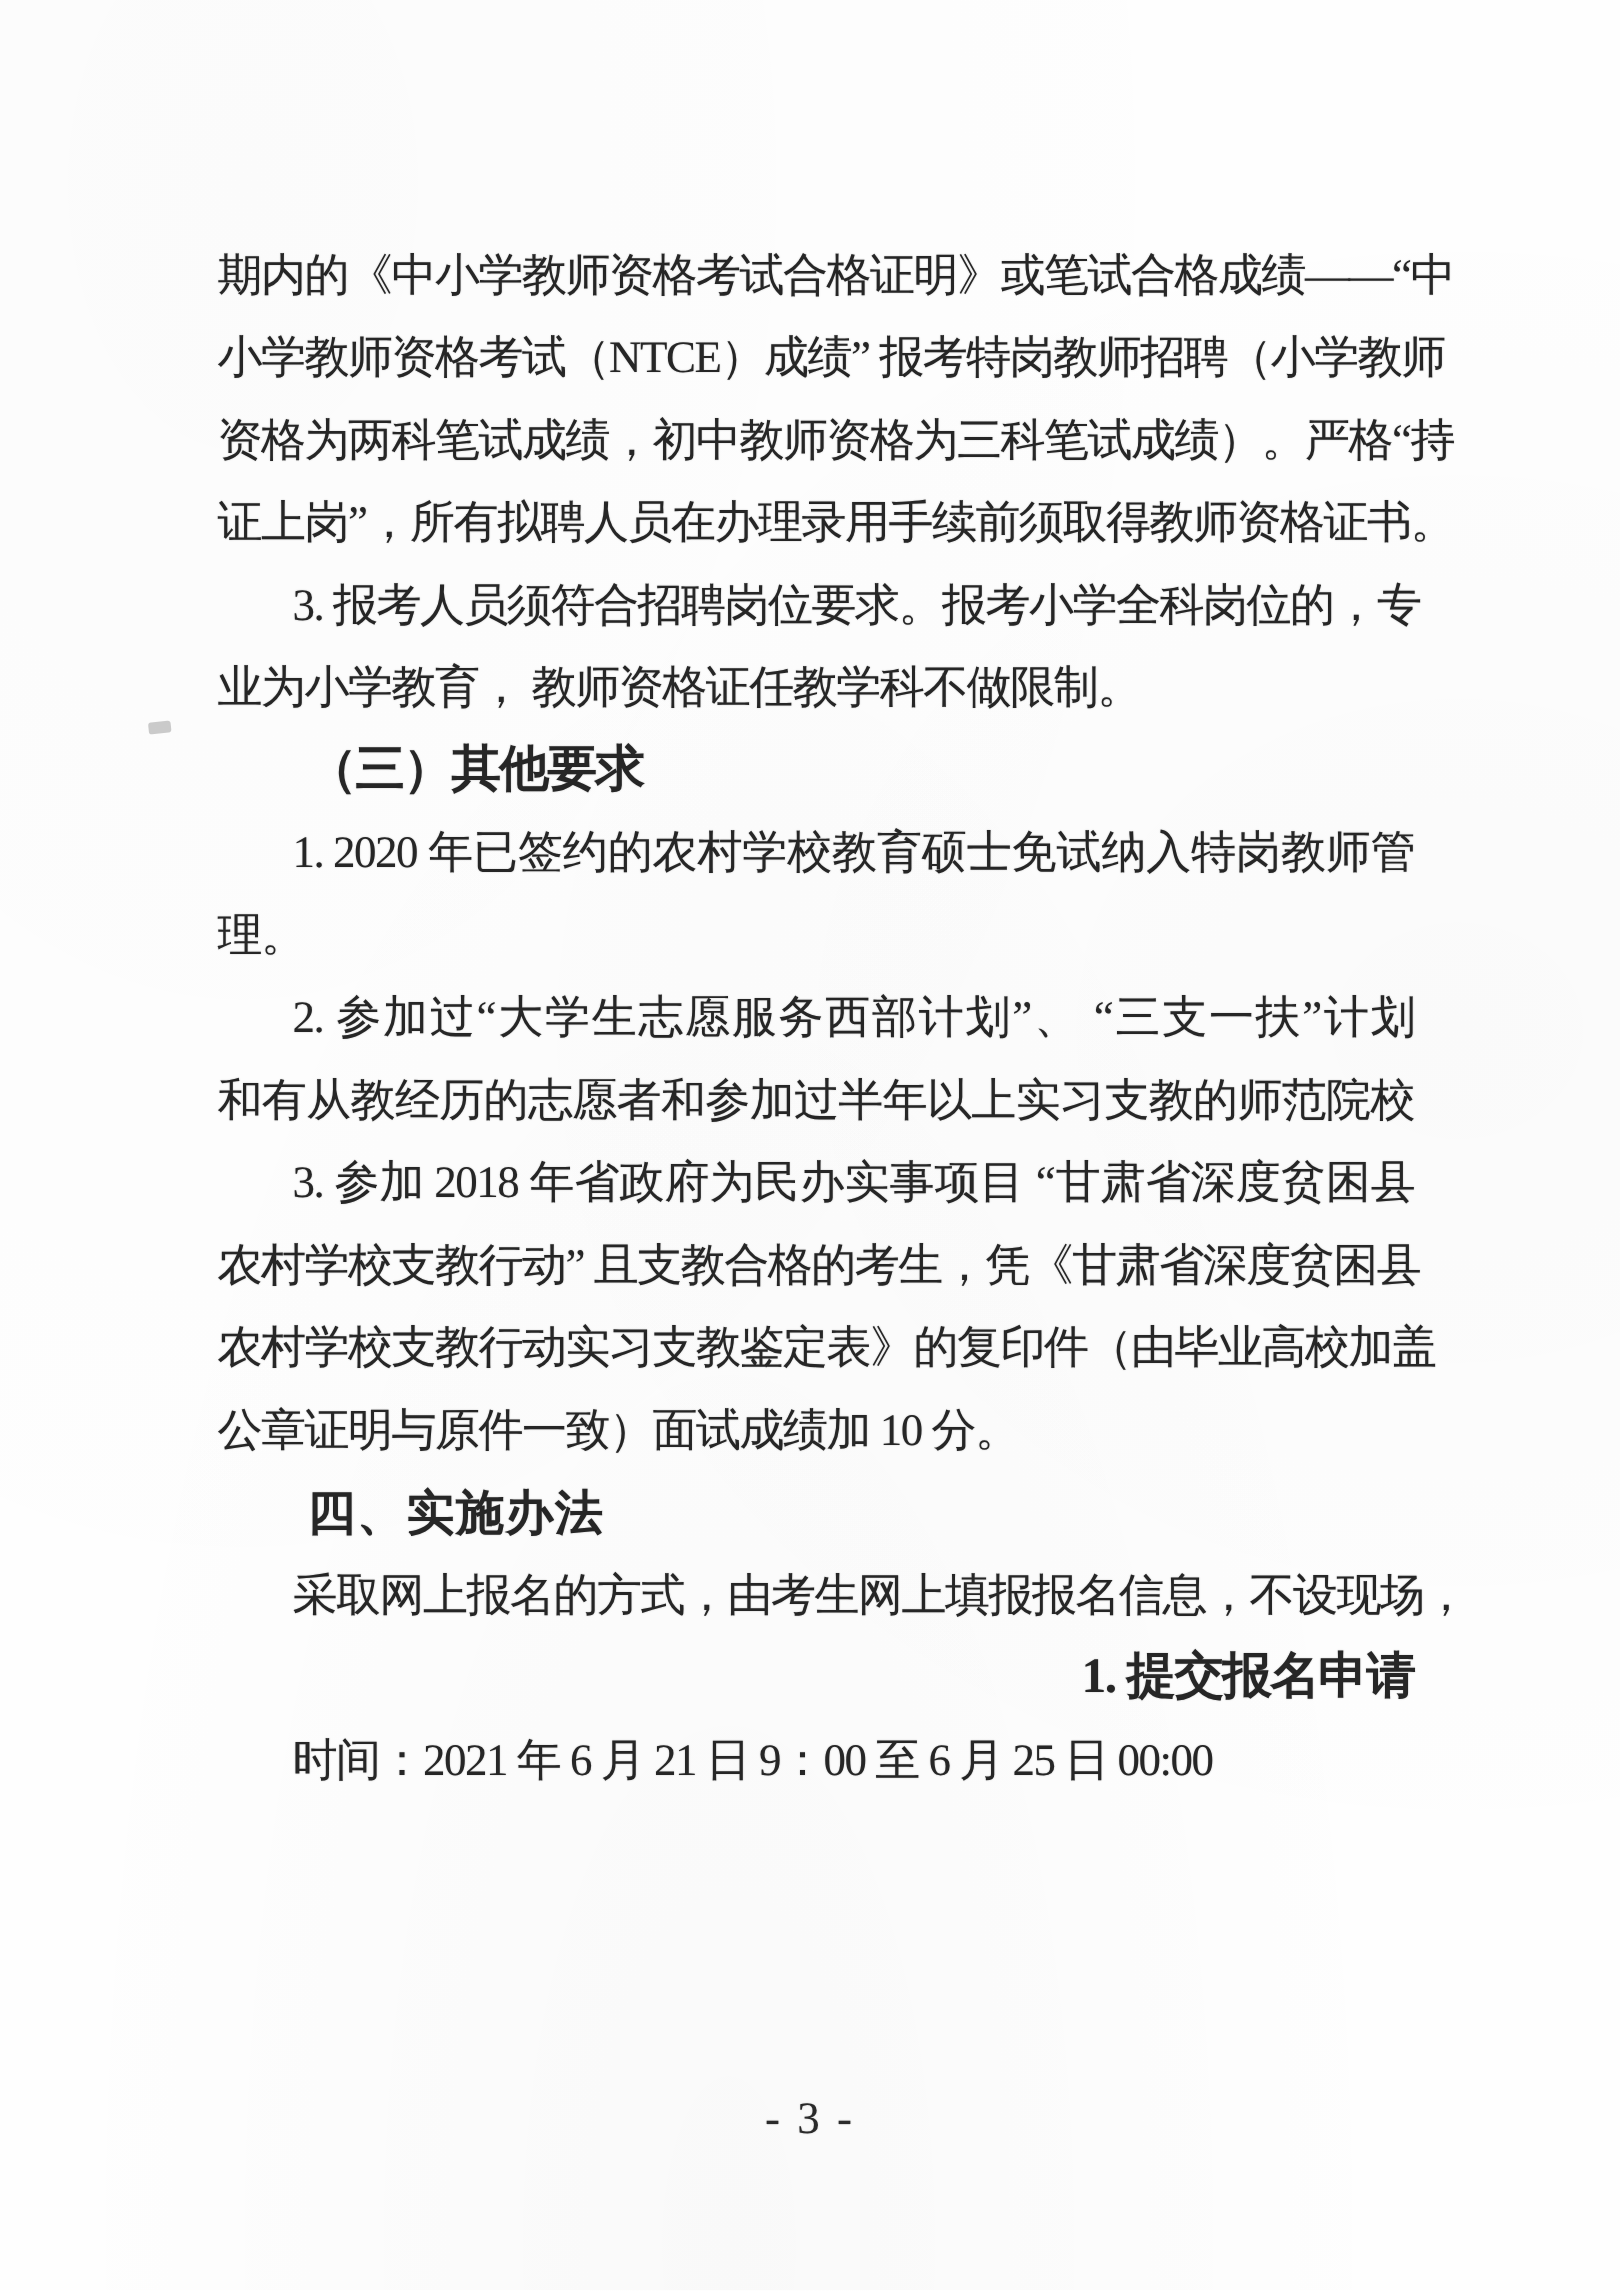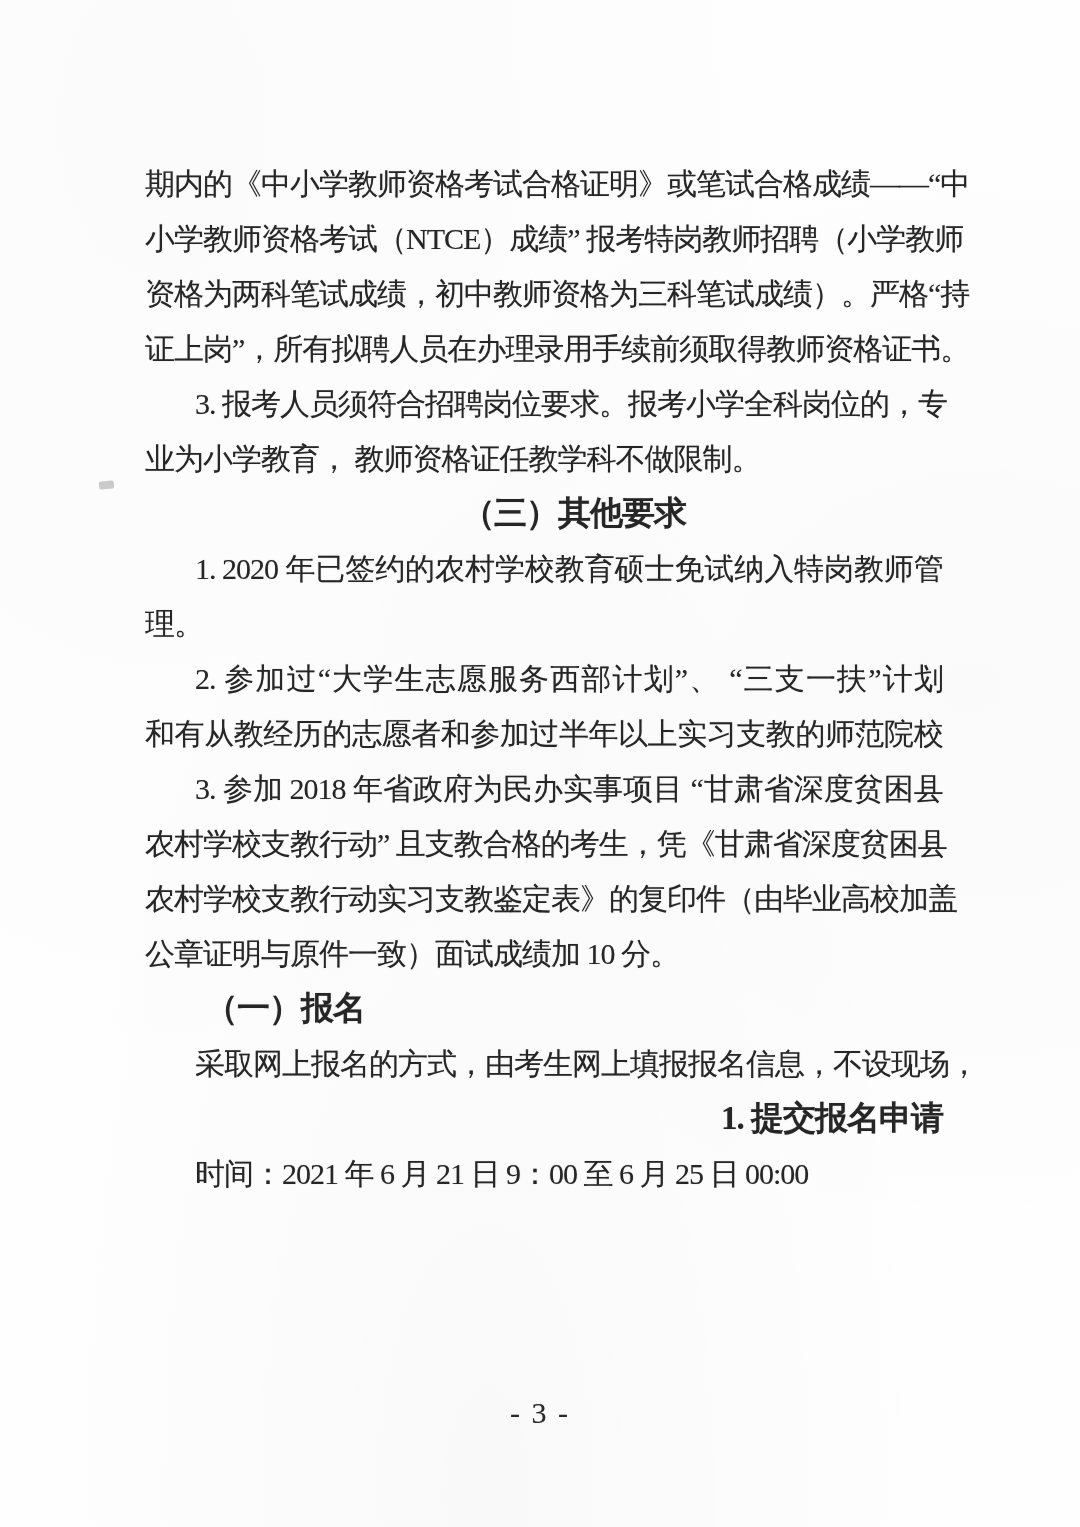--- a/index.html
+++ b/index.html
@@ -98,28 +98,28 @@
 
 <div class="page">
   <div class="scan-artifact"></div>
   <div class="doc-body">
       <div class="line s-body justify"><span>期</span><span>内</span><span>的</span><span>《</span><span>中</span><span>小</span><span>学</span><span>教</span><span>师</span><span>资</span><span>格</span><span>考</span><span>试</span><span>合</span><span>格</span><span>证</span><span>明</span><span>》</span><span>或</span><span>笔</span><span>试</span><span>合</span><span>格</span><span>成</span><span>绩</span><span>—</span><span>—</span><span>“</span><span>中</span></div>
       <div class="line s-body justify"><span>小</span><span>学</span><span>教</span><span>师</span><span>资</span><span>格</span><span>考</span><span>试</span><span>（</span><span>NTCE</span><span>）</span><span>成</span><span>绩</span><span>”</span><span> </span><span>报</span><span>考</span><span>特</span><span>岗</span><span>教</span><span>师</span><span>招</span><span>聘</span><span>（</span><span>小</span><span>学</span><span>教</span><span>师</span></div>
       <div class="line s-body justify"><span>资</span><span>格</span><span>为</span><span>两</span><span>科</span><span>笔</span><span>试</span><span>成</span><span>绩</span><span>，</span><span>初</span><span>中</span><span>教</span><span>师</span><span>资</span><span>格</span><span>为</span><span>三</span><span>科</span><span>笔</span><span>试</span><span>成</span><span>绩</span><span>）</span><span>。</span><span>严</span><span>格</span><span>“</span><span>持</span></div>
       <div class="line s-body justify"><span>证</span><span>上</span><span>岗</span><span>”</span><span>，</span><span>所</span><span>有</span><span>拟</span><span>聘</span><span>人</span><span>员</span><span>在</span><span>办</span><span>理</span><span>录</span><span>用</span><span>手</span><span>续</span><span>前</span><span>须</span><span>取</span><span>得</span><span>教</span><span>师</span><span>资</span><span>格</span><span>证</span><span>书</span><span>。</span></div>
       <div class="line s-body justify" style="padding-left: 50px;"><span>3. </span><span>报</span><span>考</span><span>人</span><span>员</span><span>须</span><span>符</span><span>合</span><span>招</span><span>聘</span><span>岗</span><span>位</span><span>要</span><span>求</span><span>。</span><span>报</span><span>考</span><span>小</span><span>学</span><span>全</span><span>科</span><span>岗</span><span>位</span><span>的</span><span>，</span><span>专</span></div>
       <div class="line s-body">业为小学教育， 教师资格证任教学科不做限制。</div>
-      <div class="line s-kai-bold" style="padding-left: 60px; text-align: center;">（三）其他要求</div>
+      <div class="line s-kai-bold" style="padding-left: 60px;">（三）其他要求</div>
       <div class="line s-body justify" style="padding-left: 50px;"><span>1. 2020 </span><span>年</span><span>已</span><span>签</span><span>约</span><span>的</span><span>农</span><span>村</span><span>学</span><span>校</span><span>教</span><span>育</span><span>硕</span><span>士</span><span>免</span><span>试</span><span>纳</span><span>入</span><span>特</span><span>岗</span><span>教</span><span>师</span><span>管</span></div>
       <div class="line s-body">理。</div>
       <div class="line s-body justify" style="padding-left: 50px;"><span>2. </span><span>参</span><span>加</span><span>过</span><span>“</span><span>大</span><span>学</span><span>生</span><span>志</span><span>愿</span><span>服</span><span>务</span><span>西</span><span>部</span><span>计</span><span>划</span><span>”</span><span>、</span><span> </span><span>“</span><span>三</span><span>支</span><span>一</span><span>扶</span><span>”</span><span>计</span><span>划</span></div>
       <div class="line s-body justify"><span>和</span><span>有</span><span>从</span><span>教</span><span>经</span><span>历</span><span>的</span><span>志</span><span>愿</span><span>者</span><span>和</span><span>参</span><span>加</span><span>过</span><span>半</span><span>年</span><span>以</span><span>上</span><span>实</span><span>习</span><span>支</span><span>教</span><span>的</span><span>师</span><span>范</span><span>院</span><span>校</span></div>
       <div class="line s-body justify" style="padding-left: 50px;"><span>3. </span><span>参</span><span>加</span><span> 2018 </span><span>年</span><span>省</span><span>政</span><span>府</span><span>为</span><span>民</span><span>办</span><span>实</span><span>事</span><span>项</span><span>目</span><span> </span><span>“</span><span>甘</span><span>肃</span><span>省</span><span>深</span><span>度</span><span>贫</span><span>困</span><span>县</span></div>
       <div class="line s-body justify"><span>农</span><span>村</span><span>学</span><span>校</span><span>支</span><span>教</span><span>行</span><span>动</span><span>”</span><span> </span><span>且</span><span>支</span><span>教</span><span>合</span><span>格</span><span>的</span><span>考</span><span>生</span><span>，</span><span>凭</span><span>《</span><span>甘</span><span>肃</span><span>省</span><span>深</span><span>度</span><span>贫</span><span>困</span><span>县</span></div>
       <div class="line s-body justify"><span>农</span><span>村</span><span>学</span><span>校</span><span>支</span><span>教</span><span>行</span><span>动</span><span>实</span><span>习</span><span>支</span><span>教</span><span>鉴</span><span>定</span><span>表</span><span>》</span><span>的</span><span>复</span><span>印</span><span>件</span><span>（</span><span>由</span><span>毕</span><span>业</span><span>高</span><span>校</span><span>加</span><span>盖</span></div>
       <div class="line s-body">公章证明与原件一致）面试成绩加 10 分。</div>
-      <div class="line s-kai-bold" style="padding-left: 60px;">（一）报名</div>
+      <div class="line s-hei-bold" style="padding-left: 60px;">四、实施办法</div>
       <div class="line s-body justify" style="padding-left: 50px;"><span>采</span><span>取</span><span>网</span><span>上</span><span>报</span><span>名</span><span>的</span><span>方</span><span>式</span><span>，</span><span>由</span><span>考</span><span>生</span><span>网</span><span>上</span><span>填</span><span>报</span><span>报</span><span>名</span><span>信</span><span>息</span><span>，</span><span>不</span><span>设</span><span>现</span><span>场</span><span>，</span></div>
       <div class="line s-kai-bold" style="padding-left: 60px; text-align: right;">1. 提交报名申请</div>
       <div class="line s-body" style="padding-left: 50px;">时间：2021 年 6 月 21 日 9：00 至 6 月 25 日 00:00</div>
     </div>
   <div class="page-number">- 3 -</div>
 </div>
 
 </body></html>

